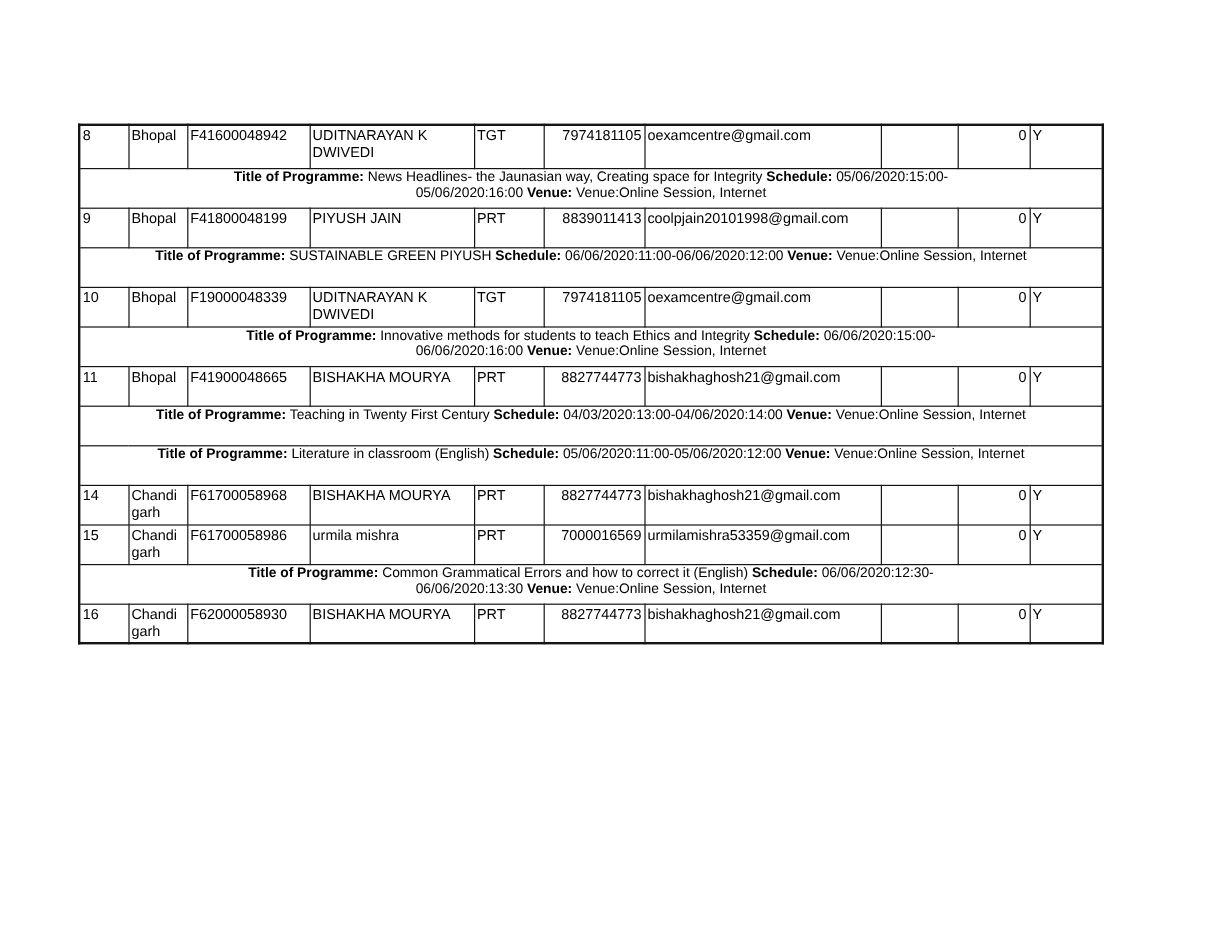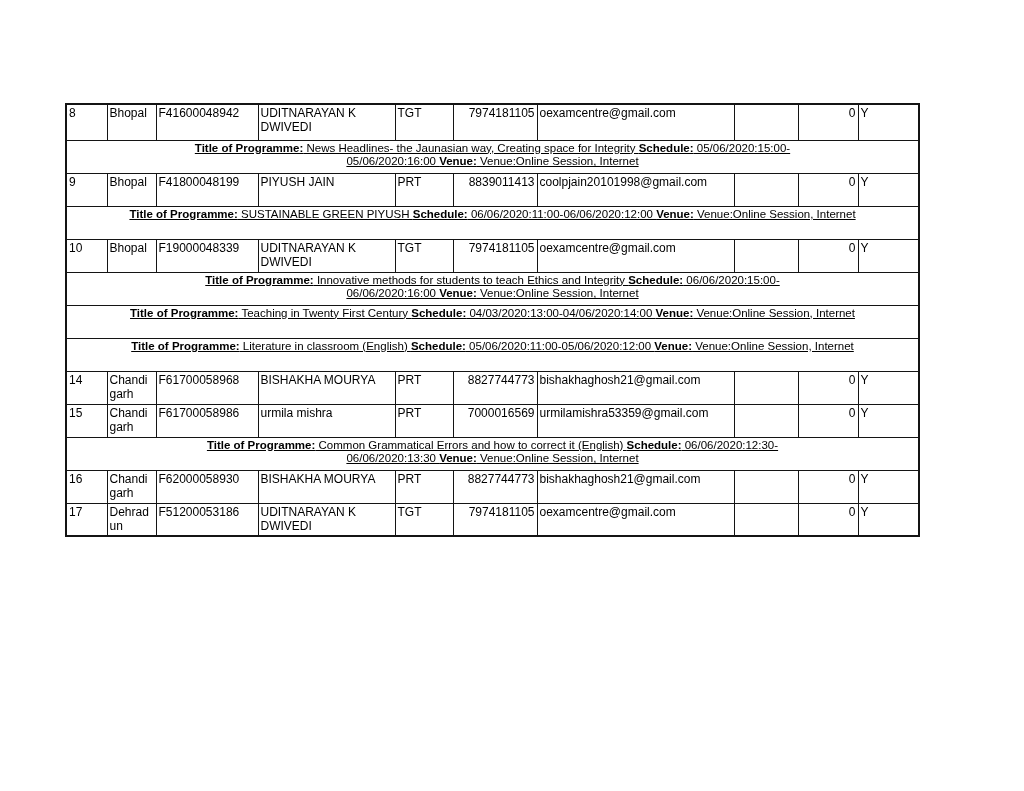--- a/index.html
+++ b/index.html
@@ -36,21 +36,20 @@
   tr.title-row { height: 33px; }
   td.c-city  { word-break: break-all; padding-right: 5px; }
   td.c-phone { text-align: right; padding-right: 1px; }
   td.c-score { text-align: right; padding-right: 2px; }
   td.title-cell {
     vertical-align: bottom;
     text-align: center;
     padding: 1px 2px 3px 2px;
     font-size: 11.5px;
     line-height: 13.5px;
-    text-decoration: underline;
   }
   .title-inner { white-space: nowrap; }
   .title-inner b { font-weight: bold; }
 </style>
 </head>
 <body>
 
 <div class="page">
   <table class="prog">
     <colgroup>
@@ -110,20 +109,32 @@
     <td class="c-email">oexamcentre@gmail.com</td>
     <td class="c-blank"></td>
     <td class="c-score">0</td>
     <td class="c-flag">Y</td>
   </tr>
         <tr class="title-row">
     <td class="title-cell" colspan="10">
       <div class="title-inner"><b>Title of Programme:</b><span> Innovative methods for students to teach Ethics and Integrity </span><b>Schedule:</b><span> 06/06/2020:15:00-</span><br><span>06/06/2020:16:00 </span><b>Venue:</b><span> Venue:Online Session, Internet</span></div>
     </td>
   </tr>
+        <tr class="data-row">
+    <td class="c-serial">11</td>
+    <td class="c-city">Bhopal</td>
+    <td class="c-id">F41900048665</td>
+    <td class="c-name">BISHAKHA MOURYA</td>
+    <td class="c-desig">PRT</td>
+    <td class="c-phone">8827744773</td>
+    <td class="c-email">bishakhaghosh21@gmail.com</td>
+    <td class="c-blank"></td>
+    <td class="c-score">0</td>
+    <td class="c-flag">Y</td>
+  </tr>
         <tr class="title-row">
     <td class="title-cell" colspan="10">
       <div class="title-inner"><b>Title of Programme:</b><span> Teaching in Twenty First Century </span><b>Schedule:</b><span> 04/03/2020:13:00-04/06/2020:14:00 </span><b>Venue:</b><span> Venue:Online Session, Internet</span></div>
     </td>
   </tr>
         <tr class="title-row">
     <td class="title-cell" colspan="10">
       <div class="title-inner"><b>Title of Programme:</b><span> Literature in classroom (English) </span><b>Schedule:</b><span> 05/06/2020:11:00-05/06/2020:12:00 </span><b>Venue:</b><span> Venue:Online Session, Internet</span></div>
     </td>
   </tr>
@@ -161,27 +172,15 @@
     <td class="c-city">Chandigarh</td>
     <td class="c-id">F62000058930</td>
     <td class="c-name">BISHAKHA MOURYA</td>
     <td class="c-desig">PRT</td>
     <td class="c-phone">8827744773</td>
     <td class="c-email">bishakhaghosh21@gmail.com</td>
     <td class="c-blank"></td>
     <td class="c-score">0</td>
     <td class="c-flag">Y</td>
   </tr>
-        <tr class="data-row">
-    <td class="c-serial">17</td>
-    <td class="c-city">Dehradun</td>
-    <td class="c-id">F51200053186</td>
-    <td class="c-name">UDITNARAYAN K DWIVEDI</td>
-    <td class="c-desig">TGT</td>
-    <td class="c-phone">7974181105</td>
-    <td class="c-email">oexamcentre@gmail.com</td>
-    <td class="c-blank"></td>
-    <td class="c-score">0</td>
-    <td class="c-flag">Y</td>
-  </tr>
       </tbody>
   </table>
 </div>
 
 </body></html>

